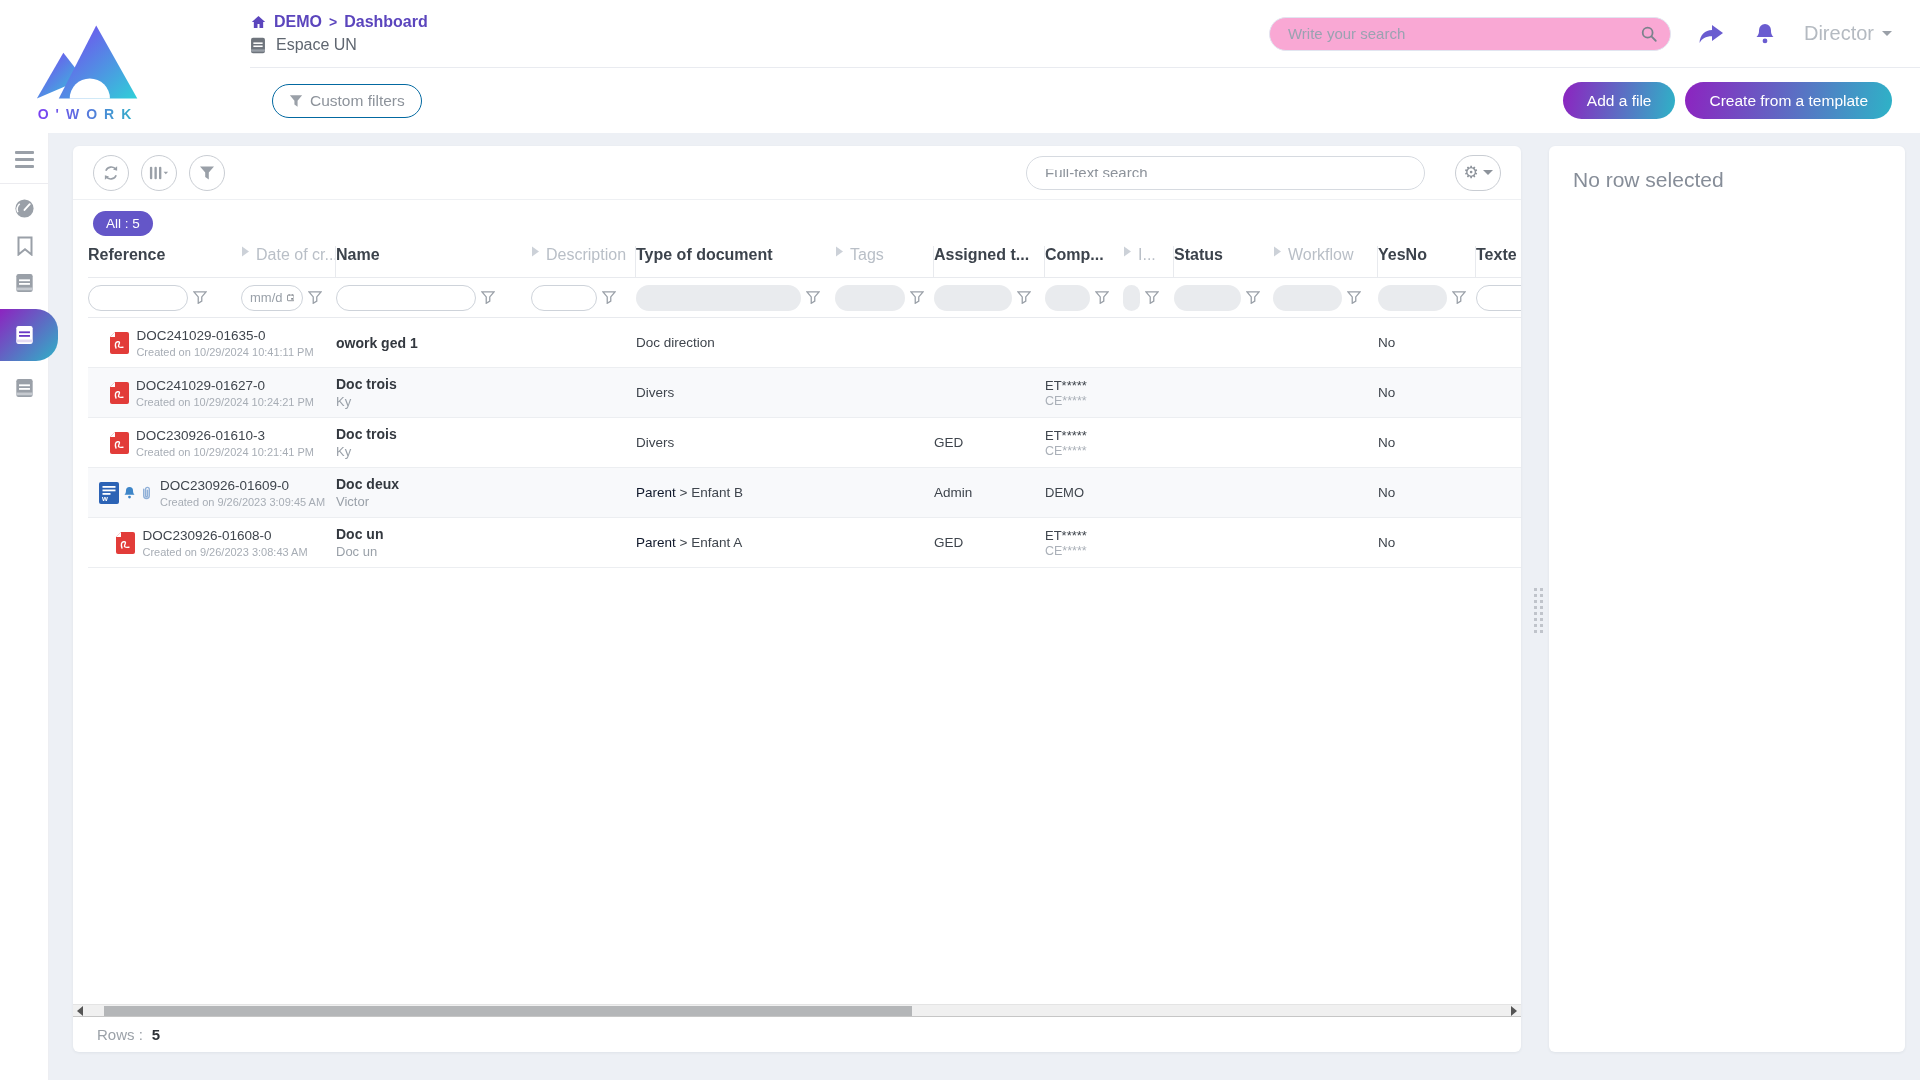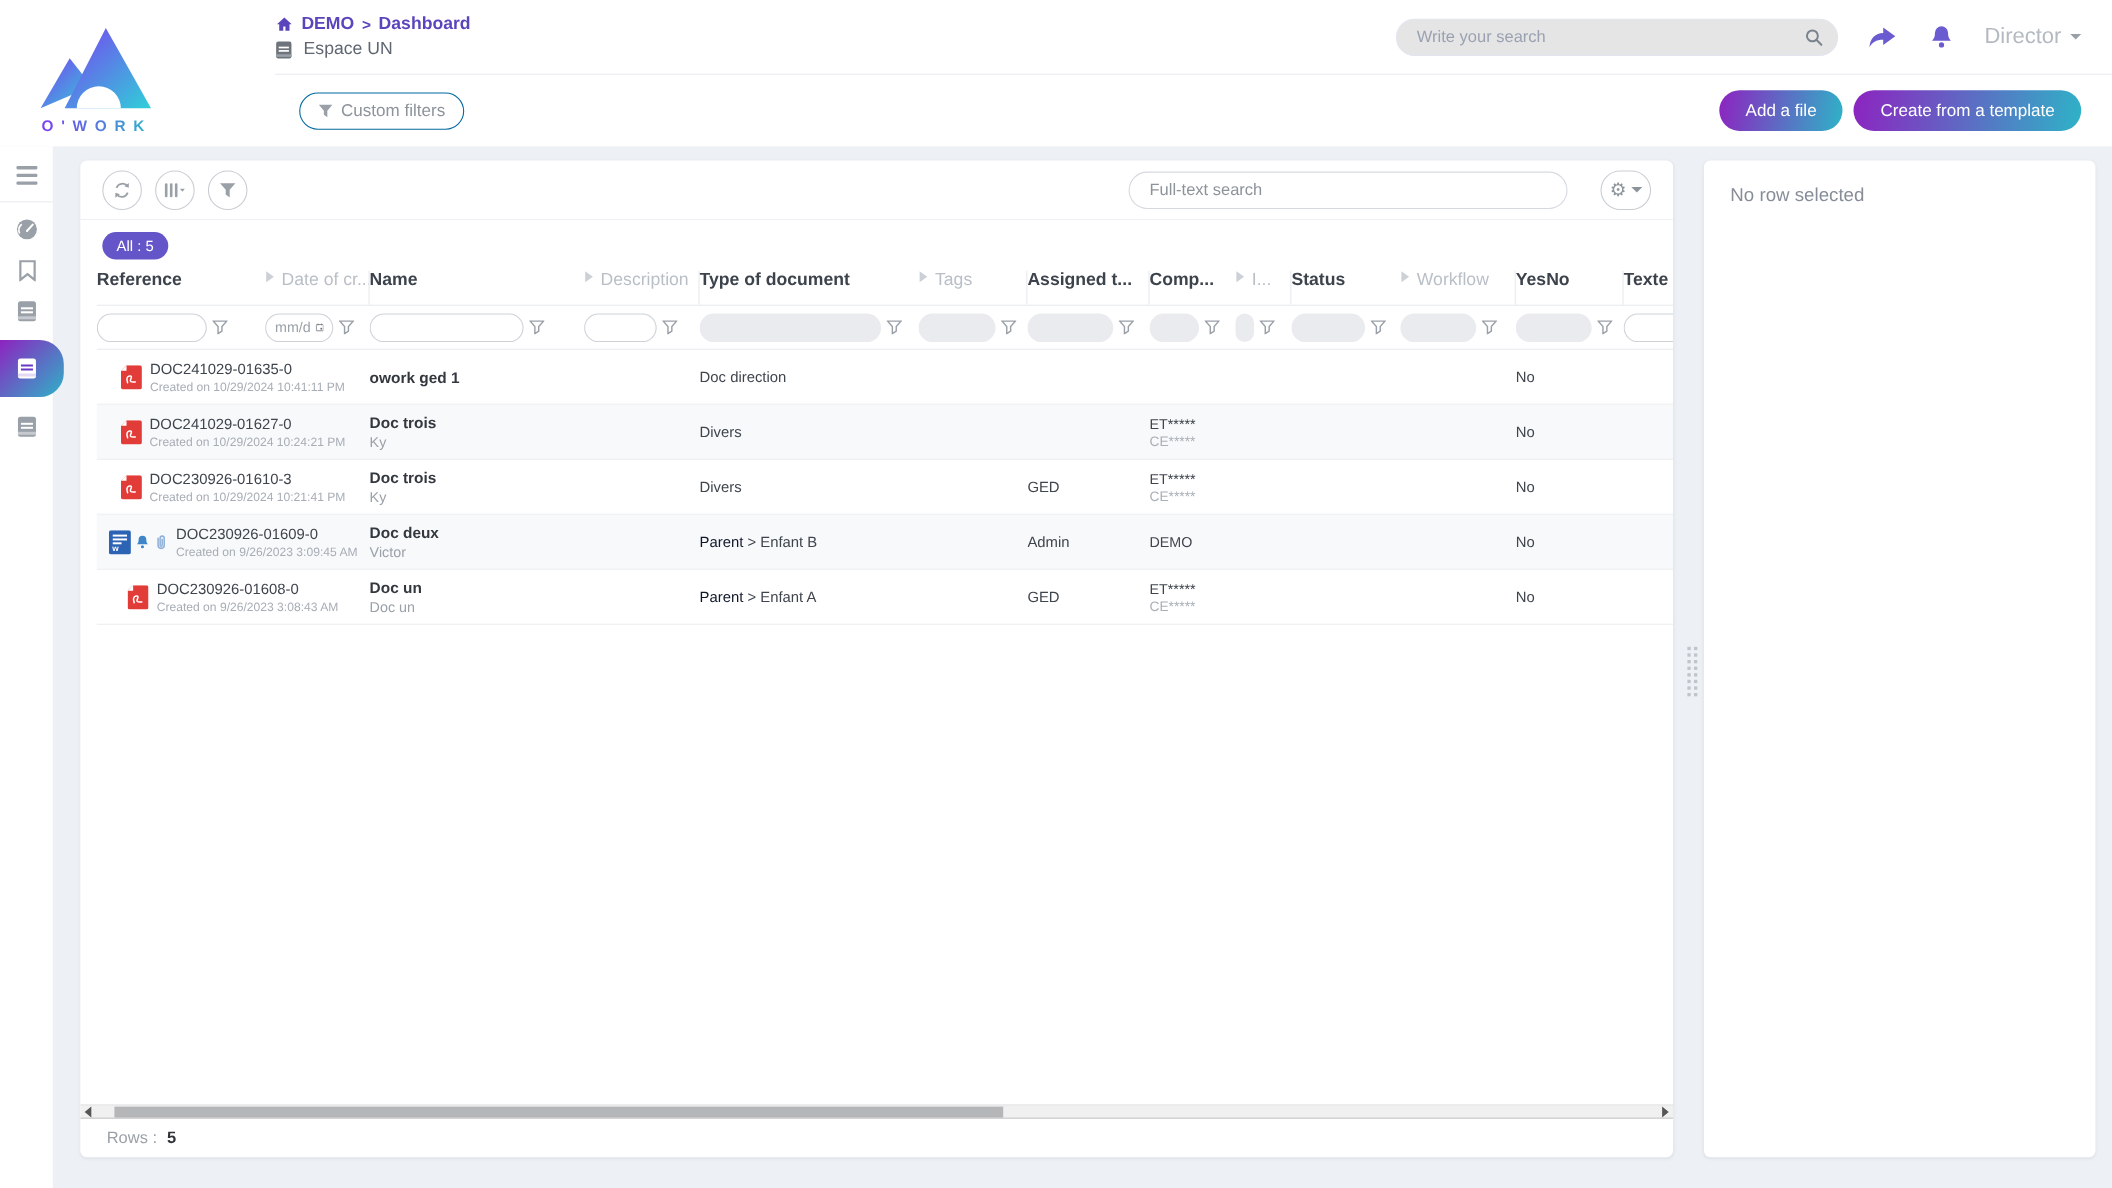--- a/index.html
+++ b/index.html
@@ -12,21 +12,21 @@
   .logo svg { width:112px; height:84px; }
   .logo-text { font-size:14px; font-weight:bold; letter-spacing:7px; margin-top:2px;
     background:linear-gradient(90deg,#7b3ff2,#2fb4c7); -webkit-background-clip:text; background-clip:text; color:transparent; }
   .topbar-main { position:absolute; left:250px; right:0; top:0; height:68px; border-bottom:1px solid #e9ebf0;
     display:flex; align-items:center; }
   .crumbs { display:flex; flex-direction:column; gap:5px; }
   .crumb-row { display:flex; align-items:center; gap:7px; font-size:16px; font-weight:bold; color:#5b45bd; }
   .crumb-sep { font-size:14px; }
   .space-row { display:flex; align-items:center; gap:10px; font-size:16px; color:#5f6670; }
   .top-spacer { flex:1; }
-  .search-pill { width:402px; height:34px; border:1px solid #e2e5f0; background:#e5e5e5; border-radius:17px;
+  .search-pill { width:402px; height:34px; border:1px solid #e2e5f0; background:#f9a8d4; border-radius:17px;
     display:flex; align-items:center; padding:0 12px 0 18px; }
   .search-pill input { border:0; background:transparent; outline:none; flex:1; font-size:15px; color:#5f6670; font-family:inherit; }
   .search-pill input::placeholder { color:#9aa2b1; }
   .top-icons { display:flex; align-items:center; gap:30px; margin-left:27px; margin-right:28px; }
   .user-menu { display:flex; align-items:center; gap:8px; margin-right:28px; font-size:20px; color:#b4bac1; cursor:pointer; }
   .caret-down { width:0; height:0; border-left:5px solid transparent; border-right:5px solid transparent; border-top:5px solid #9aa0a8; }
   .topbar-actions { position:absolute; left:250px; right:0; top:68px; height:65px; display:flex; align-items:center; }
   .btn-outline { margin-left:22px; height:34px; border:1px solid #0369a1; border-radius:17px; background:#fff;
     display:flex; align-items:center; gap:7px; padding:0 16px; font-size:15.5px; color:#8d939b; cursor:pointer; }
   .action-spacer { flex:1; }
@@ -46,21 +46,21 @@
     background:linear-gradient(135deg,#8d23c0,#2eb3c7); display:flex; align-items:center; justify-content:flex-start;
     padding-left:15px; cursor:pointer; }
 
   
   .main-card { position:absolute; left:73px; top:146px; width:1448px; height:906px; background:#fff; border-radius:6px;
     box-shadow:0 1px 3px rgba(40,50,70,.07); display:flex; flex-direction:column; overflow:hidden; }
   .tbl-toolbar { height:54px; display:flex; align-items:center; padding:0 20px; border-bottom:1px solid #eef0f3; }
   .circle-btn { width:36px; height:36px; border-radius:50%; border:1px solid #c9cdd3; background:#fff;
     display:flex; align-items:center; justify-content:center; margin-right:12px; cursor:pointer; }
   .toolbar-spacer { flex:1; }
-  .fulltext-pill { width:399px; height:34px; border:1px solid #d6dae0; border-radius:17px; display:flex; align-items:center; padding:12px 18px; }
+  .fulltext-pill { width:399px; height:34px; border:1px solid #d6dae0; border-radius:17px; display:flex; padding:12px 18px; }
   .fulltext-pill input { border:0; outline:none; flex:1; font-size:15px; font-family:inherit; color:#5f6670; background:transparent; }
   .fulltext-pill input::placeholder { color:#8d939b; }
   .gear-btn { width:46px; height:36px; margin-left:30px; border:1px solid #c9cdd3; border-radius:18px; background:#fff;
     display:flex; align-items:center; justify-content:center; gap:4px; cursor:pointer; color:#8d939b; }
   .gear-glyph { font-size:17px; line-height:1; }
   .badge-row { height:46px; display:flex; align-items:center; padding:0 20px; }
   .badge { background:#6456c8; color:#fff; font-size:13.5px; padding:5px 13px; border-radius:13px; cursor:pointer; }
 
   .table-clip { flex:1; overflow:hidden; position:relative; }
   .tbl { width:1523px; padding-left:15px; }
@@ -97,21 +97,21 @@
   .harrow { position:absolute; top:1px; width:0; height:0; border-top:5px solid transparent; border-bottom:5px solid transparent; cursor:pointer; }
   .harrow.left { left:4px; border-right:6px solid #555; }
   .harrow.right { right:4px; border-left:6px solid #555; }
   .tbl-footer { height:35px; display:flex; align-items:center; padding-left:24px; gap:9px; flex:none; }
   .rows-label { font-size:15px; color:#9ba1a8; }
   .rows-count { font-size:15px; font-weight:700; color:#2f3338; }
 
   
   .side-panel { position:absolute; left:1549px; top:146px; width:356px; height:906px; background:#fff; border-radius:6px;
     box-shadow:0 1px 3px rgba(40,50,70,.07); padding:22px 24px; }
-  .empty-text { font-size:17px; color:#868d98; }
+  .empty-text { font-size:21px; color:#868d98; }
 
   
   .splitter { position:absolute; left:1534px; top:588px; display:grid; grid-template-columns:3px 3px; gap:3px; cursor:col-resize; }
   .splitter i { width:3px; height:3px; background:#c0c4cb; display:block; }
 
   svg { display:block; }
 </style>
 </head>
 <body>
 

